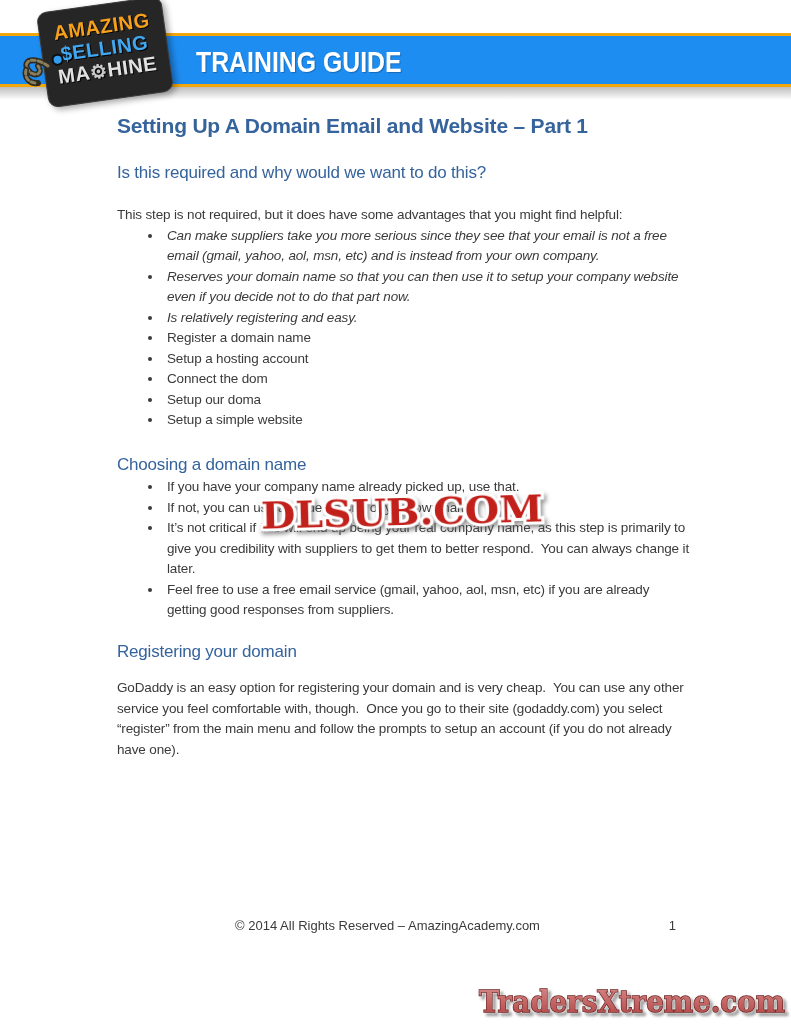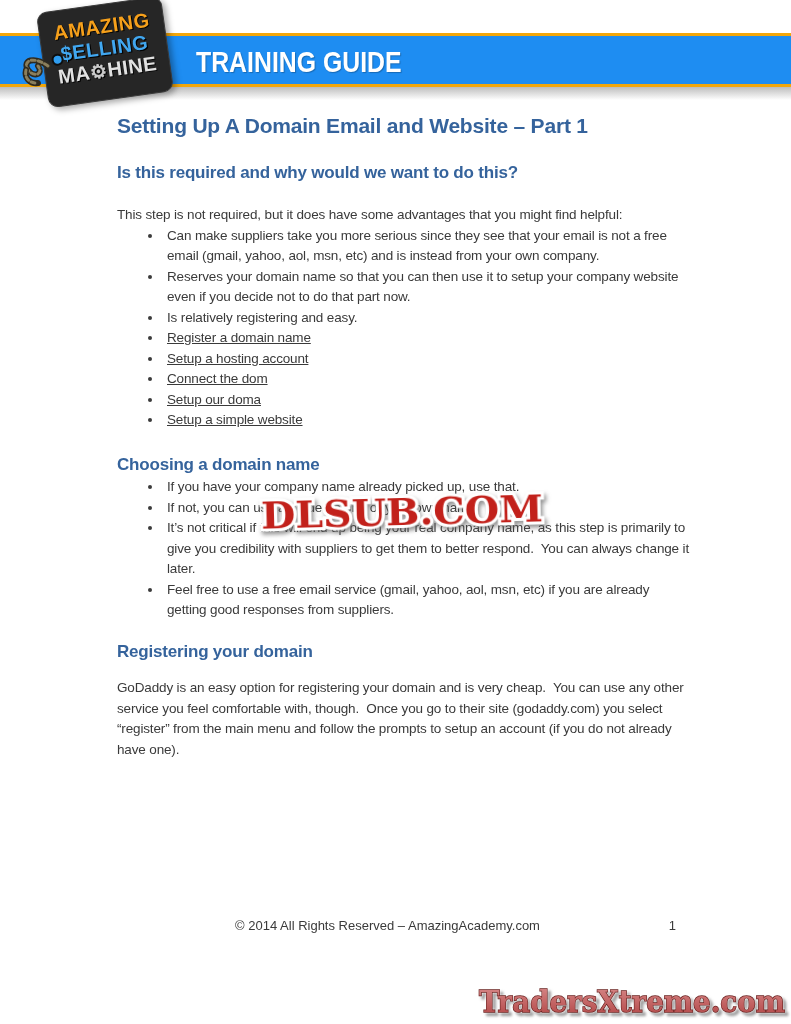--- a/index.html
+++ b/index.html
@@ -62,27 +62,27 @@
     z-index:2;
   }
   .doc-title {
     margin:112px 0 0 0; font-size:21px; line-height:28px;
     color:#35639c; font-weight:bold; letter-spacing:-0.2px;
   }
   .intro { margin-top:17px; white-space:pre-wrap; }
   .email-link { color:#0b5cc4; text-decoration:underline; cursor:pointer; }
   .sec-h {
     font-size:17px; line-height:24px; color:#35639c;
-    font-weight:bold; letter-spacing:-0.2px;
+    font-weight:normal; letter-spacing:-0.2px;
   }
   .h-a { margin-top:21px; }
   .p-a { margin-top:20px; white-space:pre-wrap; }
-  .u-a { margin-top:7.5px; }
+  .u-a { margin-top:7.5px;font-style:italic; }
   .h-b { margin-top:19.5px; }
-  .u-b { margin-top:13.5px;text-decoration:underline; }
+  .u-b { margin-top:13.5px; }
   .h-c { margin-top:22.5px; }
   .u-c { margin-top:13px; }
   .h-d { margin-top:19.5px; }
   .p-d { margin-top:14px; white-space:pre-wrap; }
   ul.blist { margin:0; padding:0 0 0 46px; list-style:disc; }
   ul.blist li { padding-left:4px; line-height:20.5px; white-space:pre-wrap; }
 
   
   .footer {
     position:absolute; left:117px; top:918px; width:573px;

